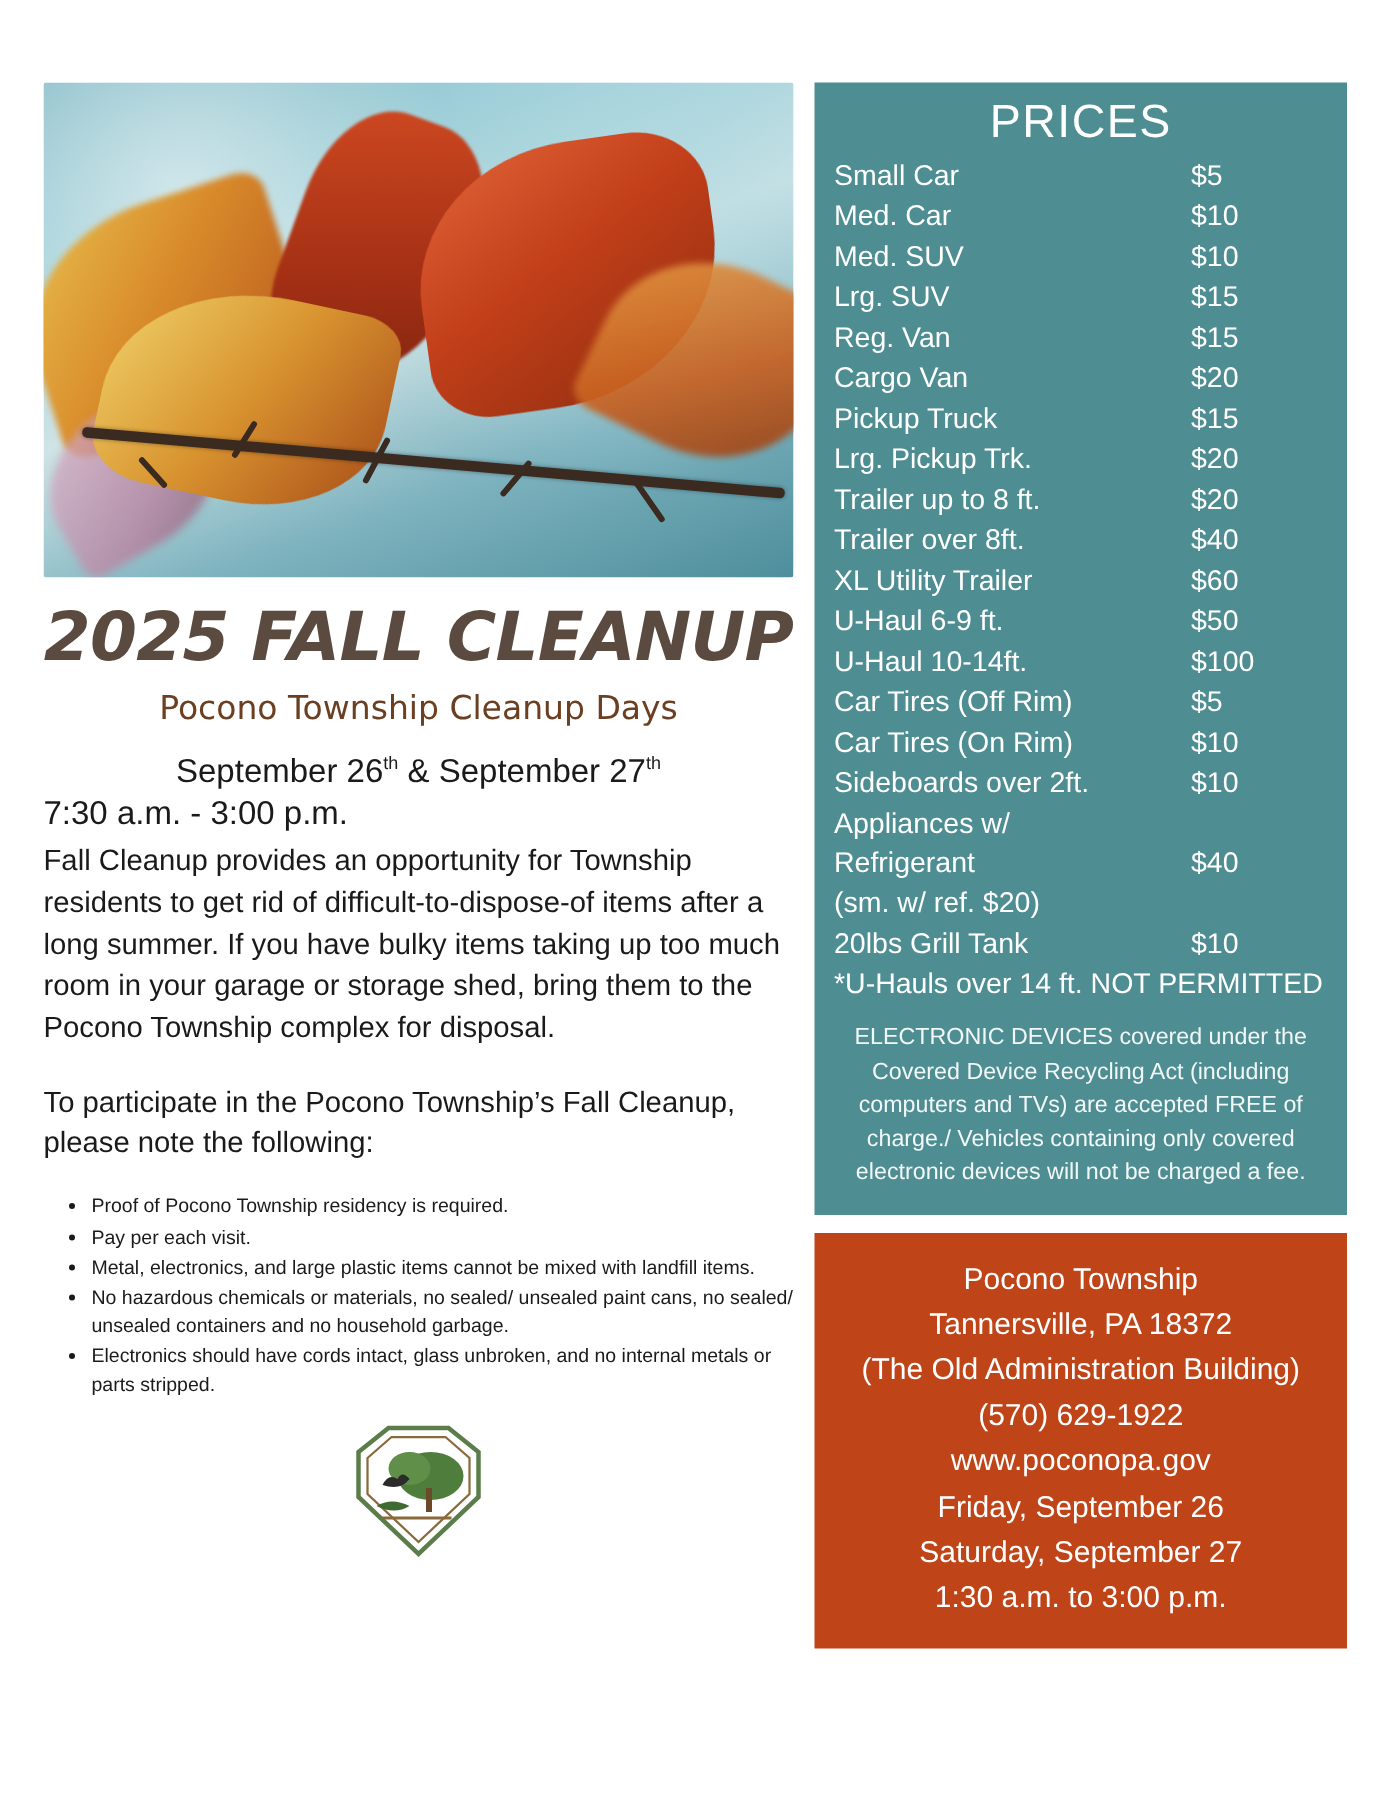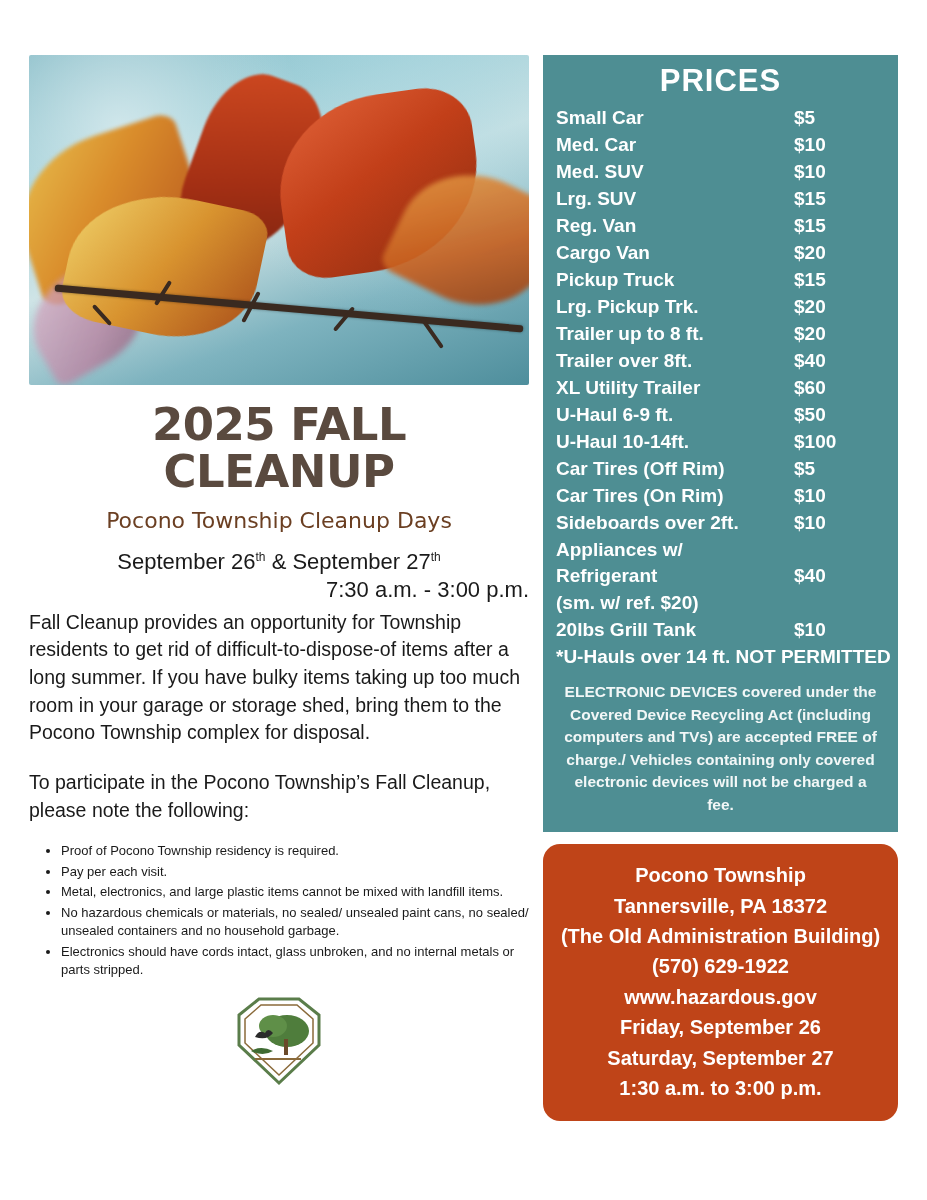--- a/index.html
+++ b/index.html
@@ -110,39 +110,40 @@
 
   .title {
     font-family: "DejaVu Sans", sans-serif;
     font-weight: 700;
     font-size: 45px;
     letter-spacing: -0.5px;
     color: #5a4a3f;
     text-align: center;
     margin-top: 16px;
     line-height: 1.05;
+    font-style: italic;
   }
   .subtitle {
     font-family: "DejaVu Sans", sans-serif;
     font-weight: 400;
     font-size: 22px;
     color: #6b3f22;
     text-align: center;
     margin-top: 12px;
   }
   .dates {
     font-size: 22px;
     text-align: center;
     margin-top: 16px;
     color: #1a1a1a;
   }
   .dates sup { font-size: 12px; vertical-align: super; }
   .hours {
     font-size: 22px;
-    text-align: right;
+    text-align: left;
     margin-top: 2px;
     color: #1a1a1a;
   }
   .para {
     font-size: 19.5px;
     line-height: 1.42;
     margin-top: 6px;
     color: #1a1a1a;
   }
   .para2 {
@@ -175,21 +176,20 @@
     margin: 0 auto;
     position: relative;
   }
 
   
   .right-col {
     position: absolute;
     left: 543px;
     top: 55px;
     width: 377px;
-    font-weight: bold;
   }
   .prices-box {
     background: #4e8e93;
     color: #ffffff;
     padding: 6px 0 12px 0;
     width: 355px;
     box-sizing: border-box;
   }
   .prices-title {
     text-align: center;
@@ -222,21 +222,20 @@
   .contact-box {
     margin-top: 12px;
     background: #bf4418;
     color: #ffffff;
     width: 355px;
     box-sizing: border-box;
     padding: 16px 10px 18px 10px;
     text-align: center;
     font-size: 20px;
     line-height: 1.52;
-    border-radius: 17px;
   }
 
   .contact-box div { white-space: nowrap; }
 </style>
 </head>
 <body>
 
 <div class="page">
 
   <div class="left-col">
@@ -376,20 +375,20 @@
 
       <div class="price-note">*U-Hauls over 14 ft. NOT PERMITTED</div>
       <div class="electronics">ELECTRONIC DEVICES covered under the Covered Device Recycling Act (including computers and TVs) are accepted FREE of charge./ Vehicles containing only covered electronic devices will not be charged a fee.</div>
     </div>
 
     <div class="contact-box">
       <div>Pocono Township</div>
       <div>Tannersville, PA 18372</div>
       <div>(The Old Administration Building)</div>
       <div>(570) 629-1922</div>
-      <div>www.hazardous.gov</div>
+      <div>www.poconopa.gov</div>
       <div>Friday, September 26</div>
       <div>Saturday, September 27</div>
       <div>1:30 a.m. to 3:00 p.m.</div>
     </div>
 
   </div>
 </div>
 
 </body></html>

